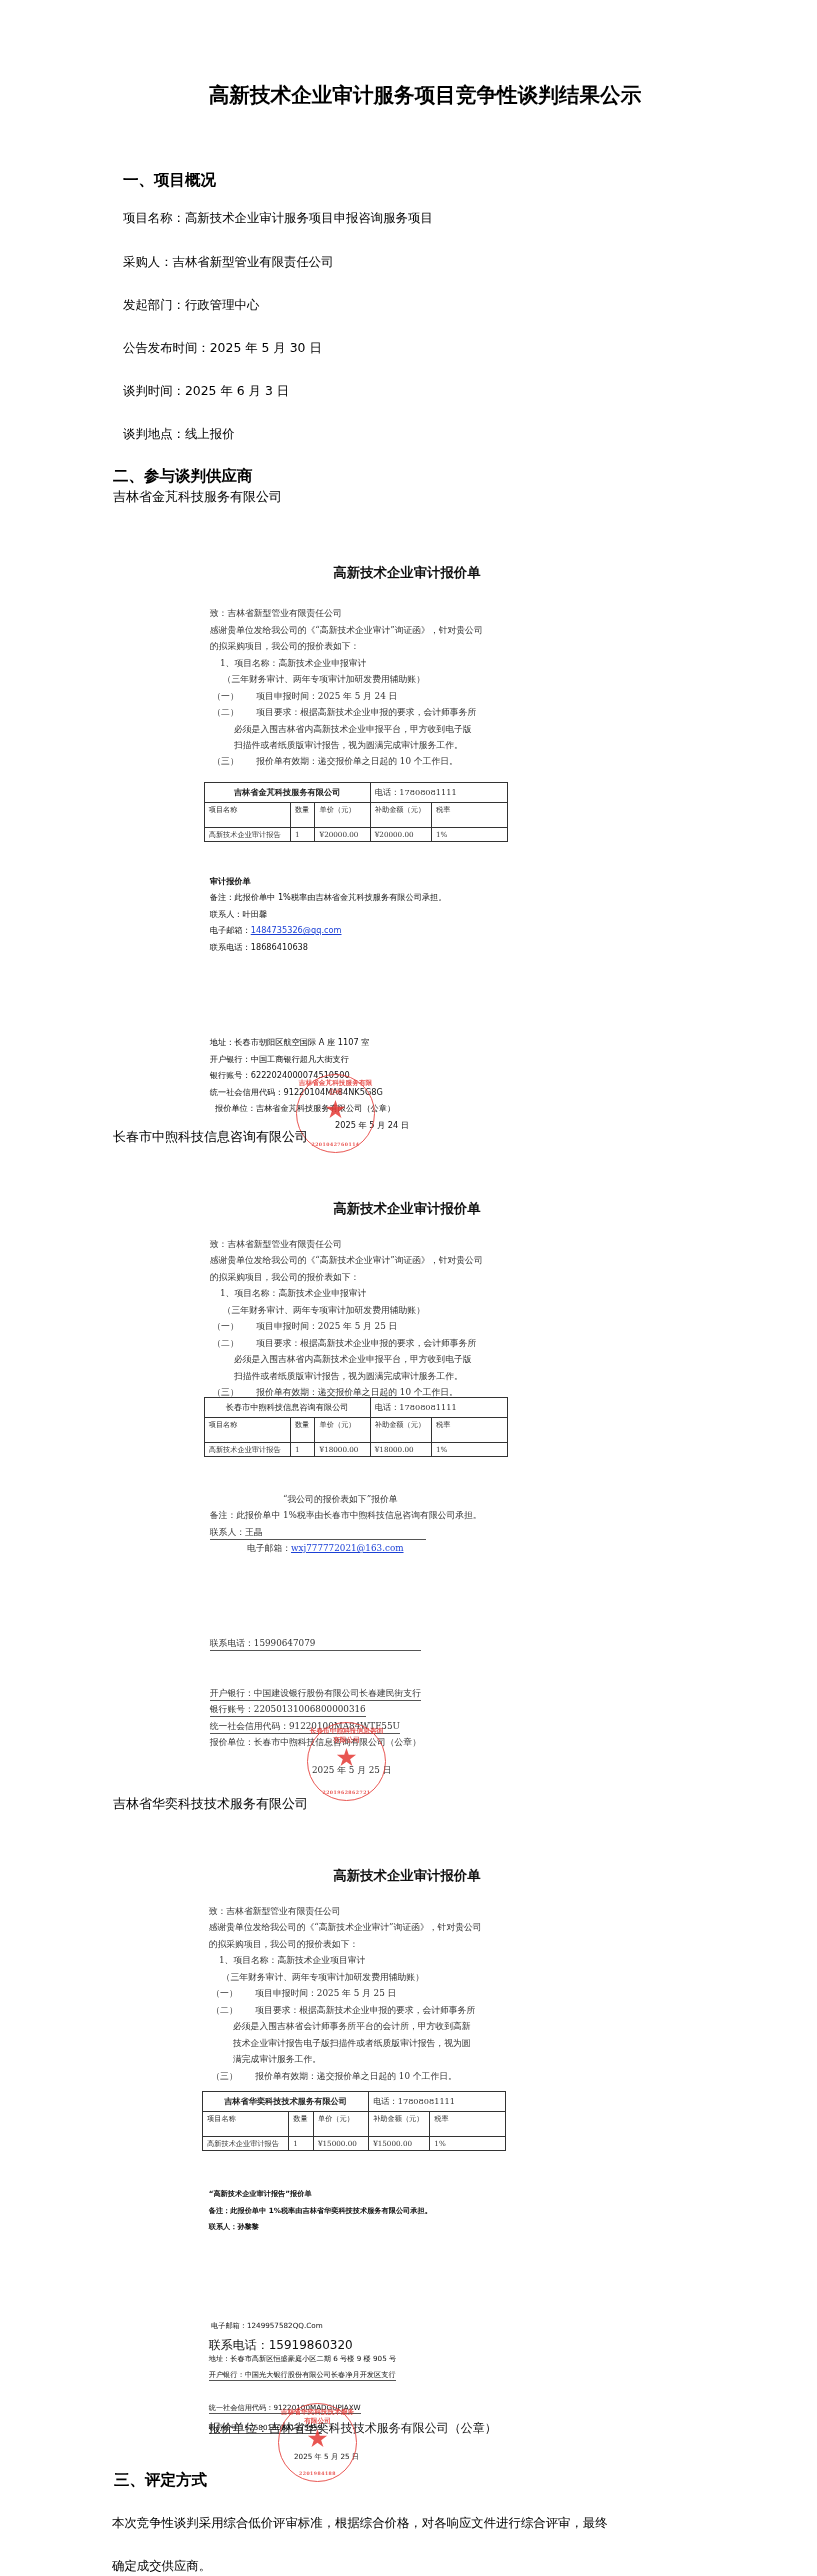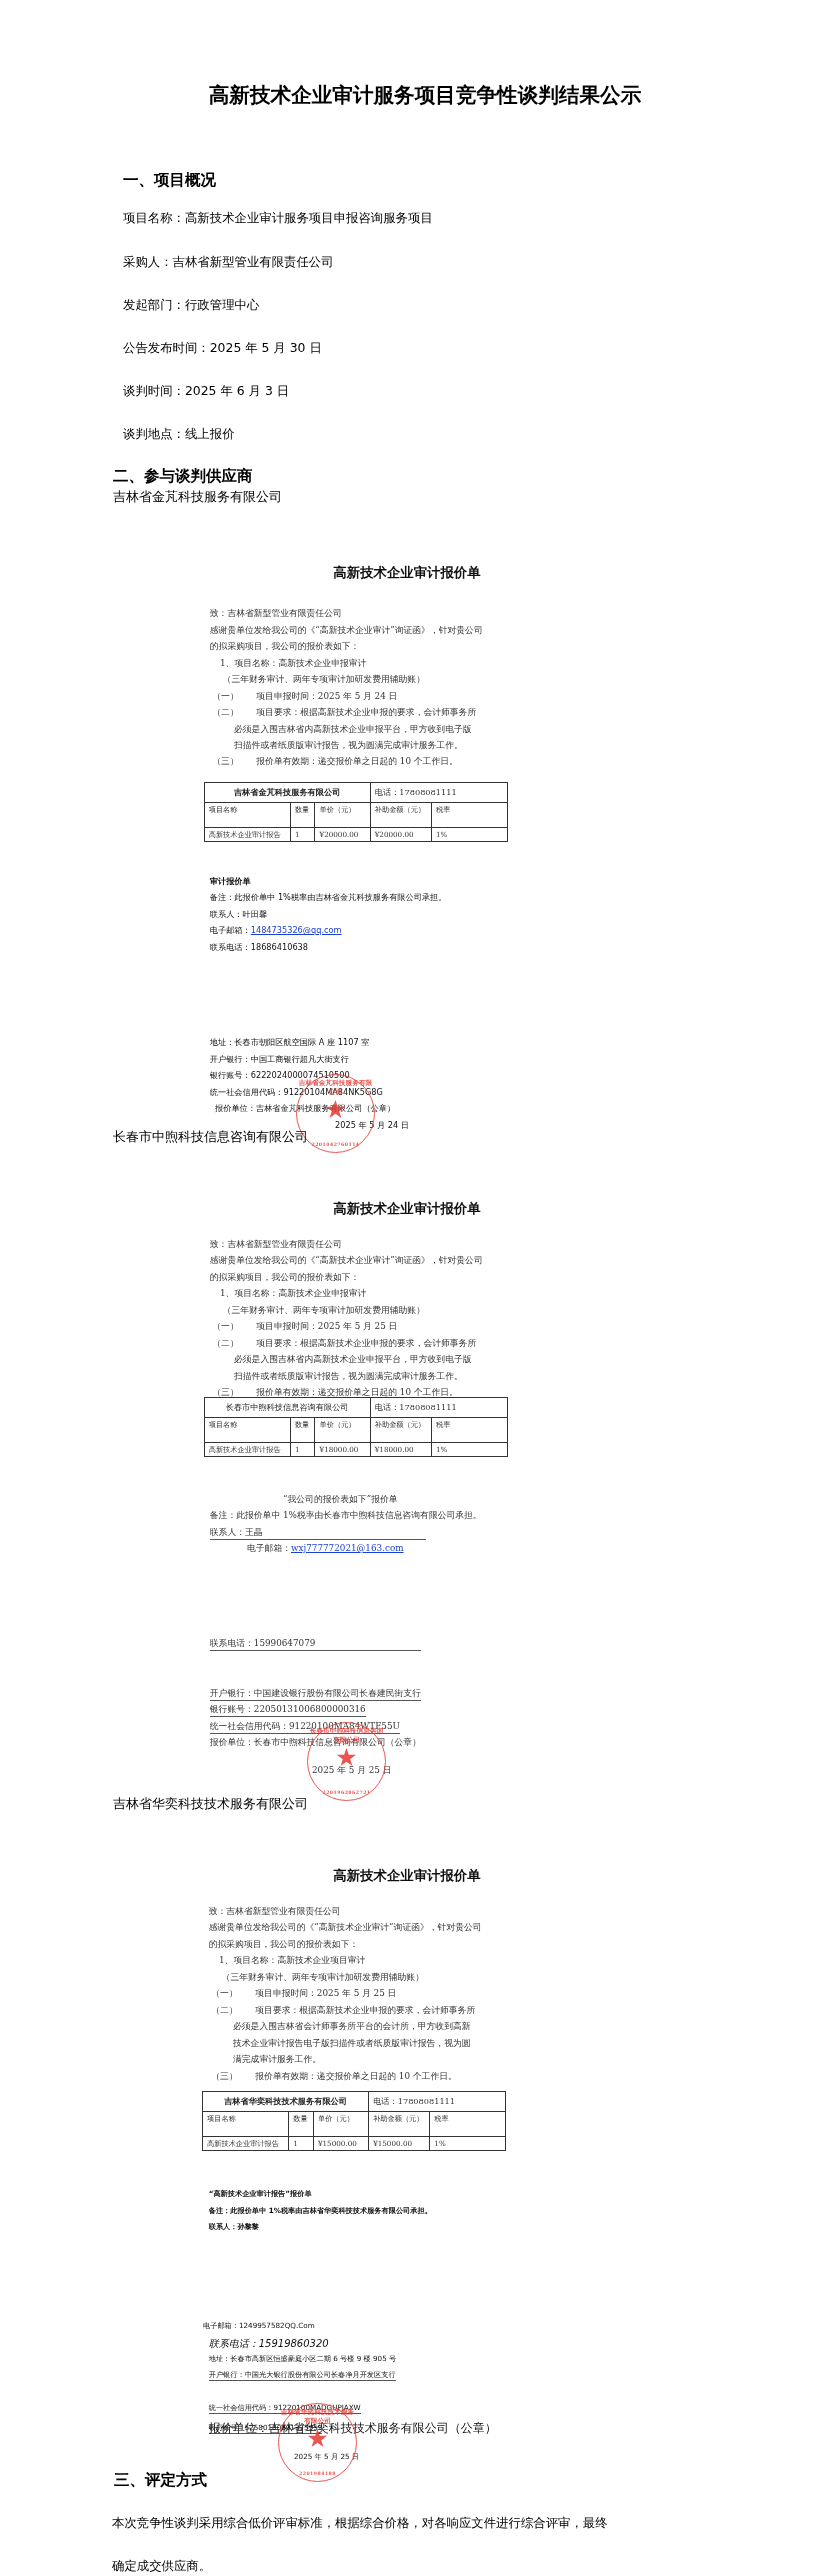--- a/index.html
+++ b/index.html
@@ -181,22 +181,22 @@
       <td class="c">1</td>
       <td>¥15000.00</td>
       <td>¥15000.00</td>
       <td>1%</td>
     </tr>
   </tbody>
     </table>
   <div class="qs" style="left:7.7px; top:332px; font-size:7.2px;"><b>“高新技术企业审计报告”报价单</b></div>
   <div class="qs" style="left:7.7px; top:349px; font-size:7.2px;"><b>备注：此报价单中 1%税率由吉林省华奕科技技术服务有限公司承担。</b></div>
   <div class="qs" style="left:7.7px; top:365px; font-size:7.2px;"><b>联系人：孙黎黎</b></div>
-  <div class="qs" style="left:2px; top:464px; font-size:7.2px;"><span>电子邮箱：</span><span>1249957582QQ.Com</span></div>
-  <div class="qs" style="left:7.7px; top:480px; font-size:10px;font-style:italic;">联系电话：15919860320</div>
+  <div class="qs" style="left:10px; top:464px; font-size:7.2px;"><span>电子邮箱：</span><span>1249957582QQ.Com</span></div>
+  <div class="qs" style="left:7.7px; top:480px; font-size:12px;">联系电话：15919860320</div>
   <div class="qs" style="left:7.7px; top:497px; font-size:7.2px;">地址：长春市高新区恒盛豪庭小区二期 6 号楼 9 楼 905 号</div>
   <div class="qs" style="left:7.7px; top:513px; font-size:7.2px;"><span class="ul">开户银行：中国光大银行股份有限公司长春净月开发区支行</span></div>
   <div class="qs" style="left:7.7px; top:530px; font-size:7.2px;margin-top:36px;"><span class="ul">银行账号：52580180801375959</span></div>
   <div class="qs" style="left:7.7px; top:546px; font-size:7.2px;"><span class="ul">统一社会信用代码：91220100MADGUPJAXW</span></div>
   <div class="qs" style="left:7.7px; top:563px; font-size:12px;">报价单位：吉林省华奕科技技术服务有限公司（公章）</div>
   <div class="qs" style="left:93px; top:595px; font-size:7.2px;">2025 年 5 月 25 日</div>
   <div class="seal" style="left:77px; top:546px;">
     <div class="arc">吉林省华奕科技技术服务有限公司</div>
     <div class="star">★</div>
     <div class="num">2201984188</div>

